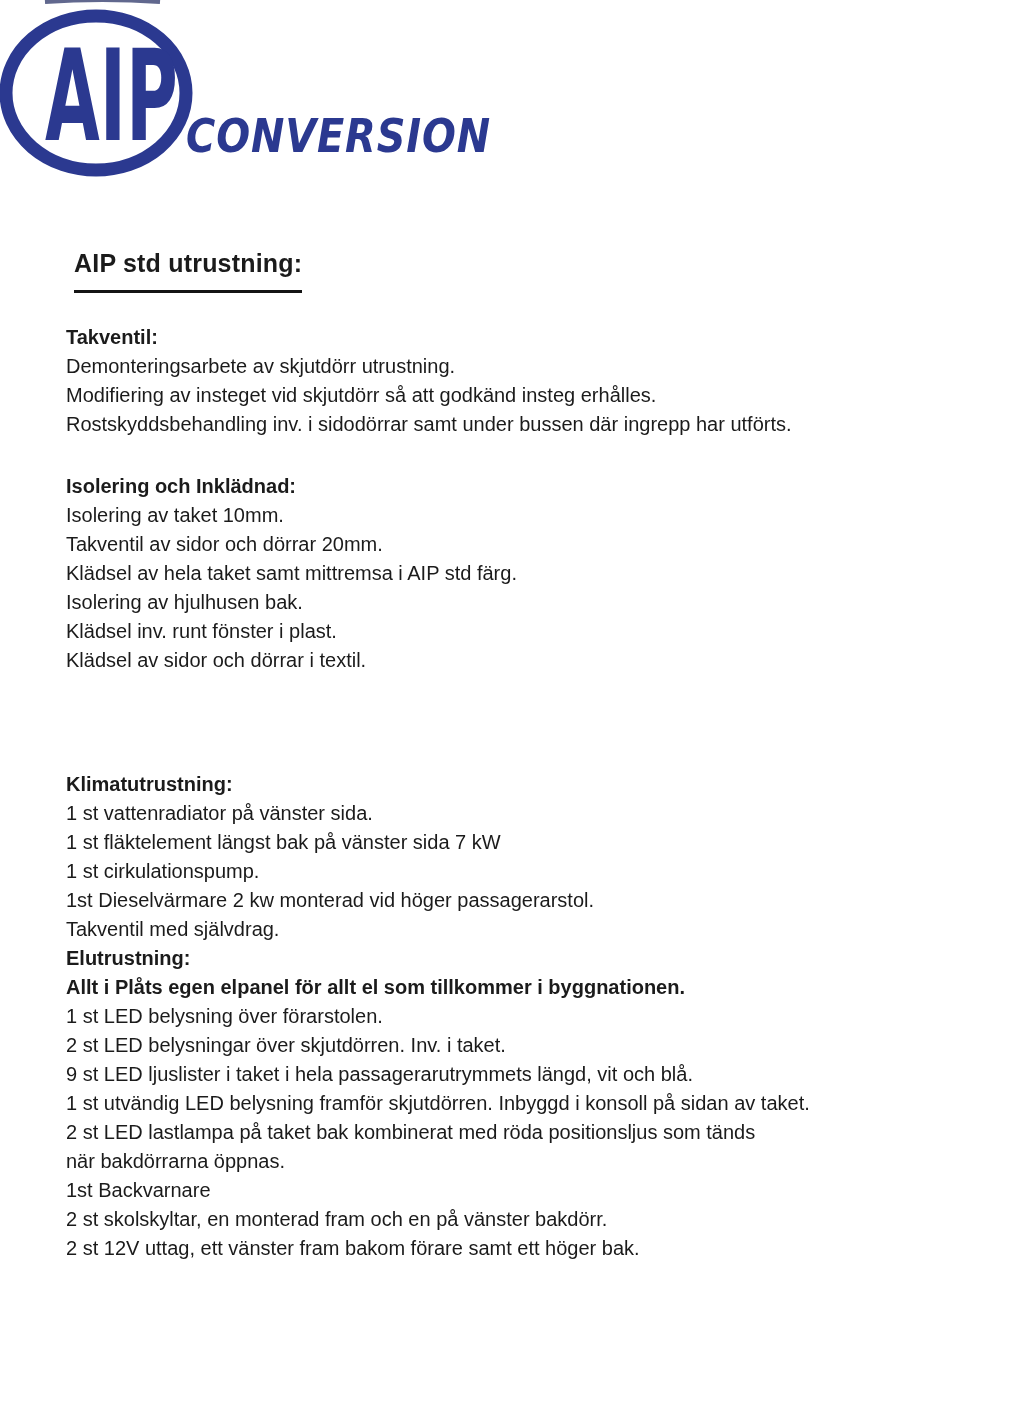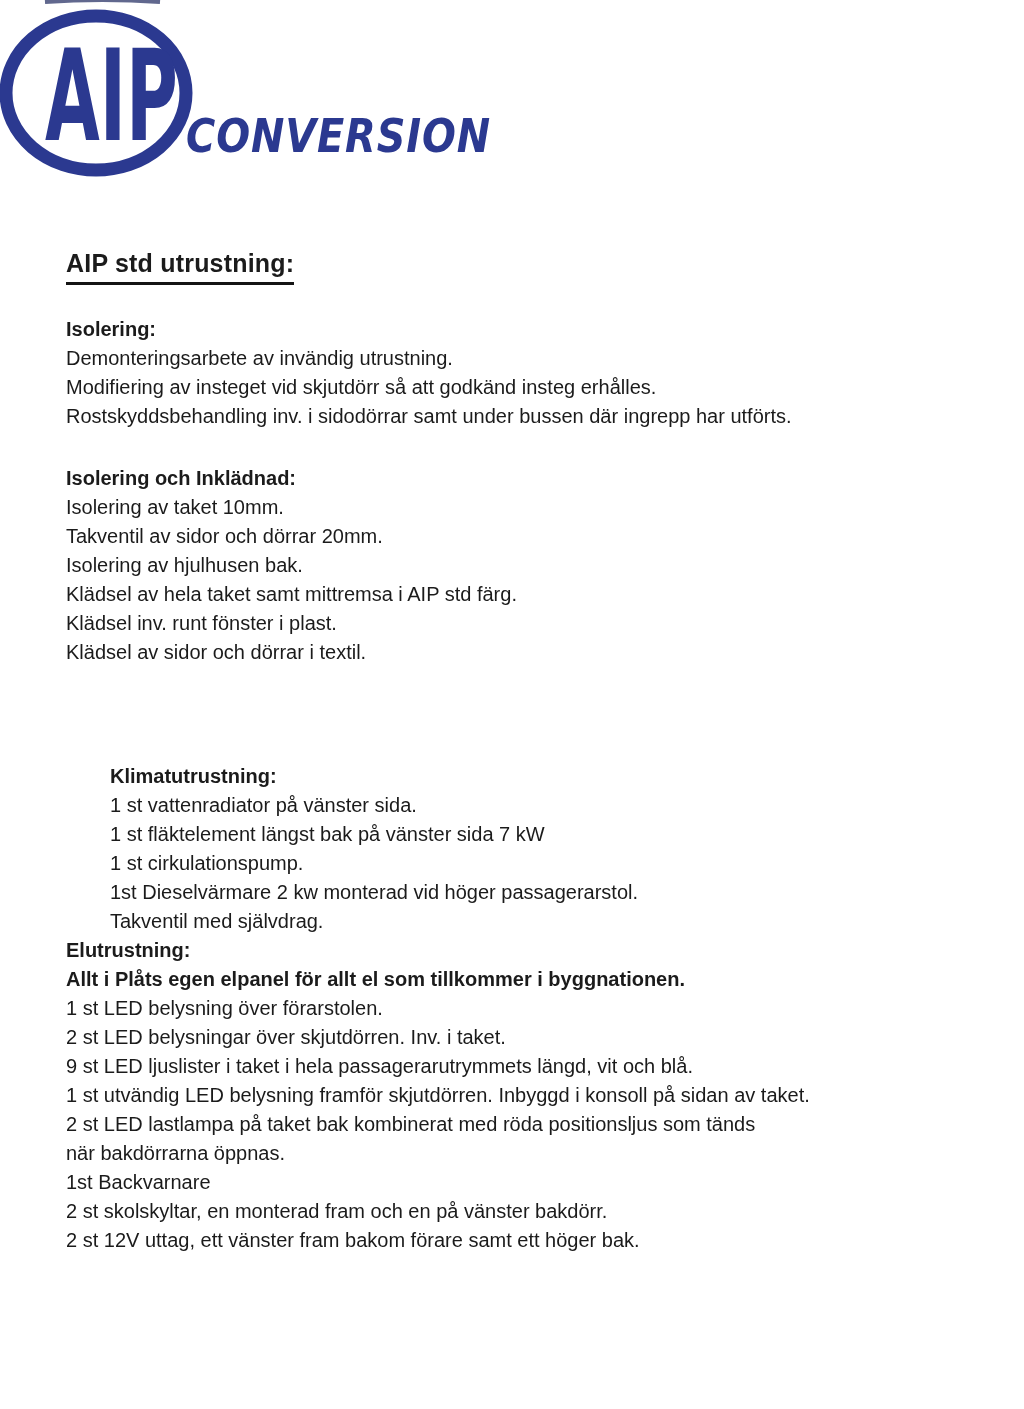--- a/index.html
+++ b/index.html
@@ -46,70 +46,70 @@
   .content {
     position: absolute;
     left: 66px; top: 248px;
     width: 940px;
   }
   .doc-title {
     display: inline-block;
     font-size: 25px;
     font-weight: bold;
     line-height: 30px;
-    margin: 0 0 30px 0;
-    padding-bottom: 4px;
+    margin: 0 0 30px 8px;
+    padding-bottom: 12px;
     border-bottom: 3px solid #141414;
     letter-spacing: 0.2px;
   }
   section { margin: 0; }
   section h2 {
     font-size: 20px;
     font-weight: bold;
     line-height: 29px;
     margin: 0;
   }
   section p.line {
     font-size: 20px;
     line-height: 29px;
     margin: 0;
     white-space: nowrap;
   }
   section p.line.bold { font-weight: bold; }
   
   [data-name="section-isolering"] { margin-top: 33px; }
-  [data-name="section-klimat"]    { margin-top: 95px; margin-left: 44px; }
+  [data-name="section-klimat"]    { margin-top: 95px; }
   [data-name="section-el"]        { }
 </style>
 </head>
 <body data-name="document-page">
 
 <svg class="logo" viewBox="0 0 520 200" data-name="aip-conversion-logo" aria-hidden="true">
   <path class="top-frag" d="M45,2 Q102,-2 160,2" data-name="cropped-artifact-line"></path>
   <ellipse class="ring" cx="96" cy="93" rx="90" ry="77" data-name="logo-ellipse"></ellipse>
   <text class="monogram" x="45" y="140" textLength="133" lengthAdjust="spacingAndGlyphs" data-name="logo-monogram">AIP</text>
   <text class="wordmark" x="186" y="152" textLength="305" lengthAdjust="spacingAndGlyphs" data-name="logo-wordmark">CONVERSION</text>
 </svg>
 
 <div class="content" data-name="document-content">
   <h1 class="doc-title" data-name="page-title">AIP std utrustning:</h1>
   <div data-name="sections">
   <section data-name="section-karosseri">
-    <h2 data-name="section-heading">Isolering:</h2>
-  <p class="line" data-name="spec-line">Demonteringsarbete av invändig utrustning.</p>
+    <h2 data-name="section-heading">Takventil:</h2>
+  <p class="line" data-name="spec-line">Demonteringsarbete av skjutdörr utrustning.</p>
         <p class="line" data-name="spec-line">Modifiering av insteget vid skjutdörr så att godkänd insteg erhålles.</p>
         <p class="line" data-name="spec-line">Rostskyddsbehandling inv. i sidodörrar samt under bussen där ingrepp har utförts.</p>
       </section>
 
   <section data-name="section-isolering">
     <h2 data-name="section-heading">Isolering och Inklädnad:</h2>
   <p class="line" data-name="spec-line">Isolering av taket 10mm.</p>
         <p class="line" data-name="spec-line">Takventil av sidor och dörrar 20mm.</p>
+        <p class="line" data-name="spec-line">Klädsel av hela taket samt mittremsa i AIP std färg.</p>
         <p class="line" data-name="spec-line">Isolering av hjulhusen bak.</p>
-        <p class="line" data-name="spec-line">Klädsel av hela taket samt mittremsa i AIP std färg.</p>
         <p class="line" data-name="spec-line">Klädsel inv. runt fönster i plast.</p>
         <p class="line" data-name="spec-line">Klädsel av sidor och dörrar i textil.</p>
       </section>
 
   <section data-name="section-klimat">
     <h2 data-name="section-heading">Klimatutrustning:</h2>
   <p class="line" data-name="spec-line">1 st vattenradiator på vänster sida.</p>
         <p class="line" data-name="spec-line">1 st fläktelement längst bak på vänster sida 7 kW</p>
         <p class="line" data-name="spec-line">1 st cirkulationspump.</p>
         <p class="line" data-name="spec-line">1st Dieselvärmare 2 kw monterad vid höger passagerarstol.</p>

